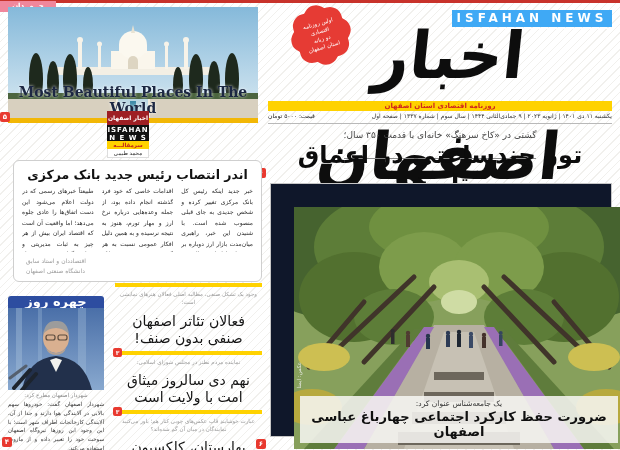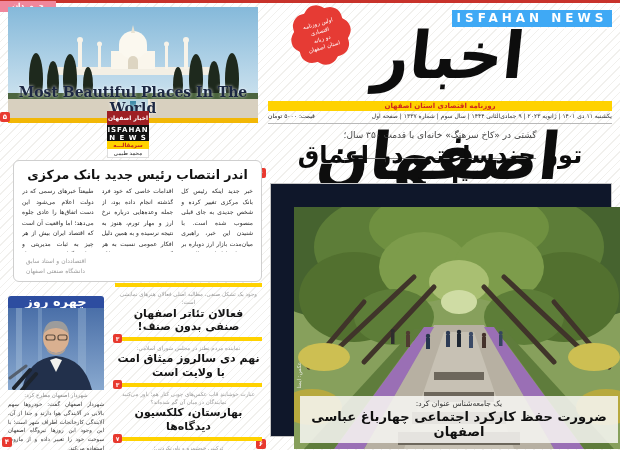--- a/index.html
+++ b/index.html
@@ -87,21 +87,21 @@
   .face-body{font-size:5.5px;color:#333;text-align:justify;direction:rtl;line-height:1.6;margin-top:2px;}
   .face-pnum{left:2px;top:437px;}
 
   
   .mid-list{left:115px;top:283px;width:147px;direction:rtl;}
   .mid-bar{position:relative;height:4px;background:#ffd200;}
   .mid-bar .pn{position:absolute;right:auto;left:-2px;top:-3px;width:9px;height:9px;background:#e8392f;
                color:#fff;font-size:6px;font-weight:bold;text-align:center;line-height:9px;border-radius:2px;}
   .mid-item{text-align:center;}
   .mid-kicker{font-size:5.5px;color:#9a9a9a;margin-top:3px;line-height:1.5;}
-  .mid-title{font-size:11px;font-weight:bold;color:#141414;line-height:1.25;margin-top:0;}
+  .mid-title{font-size:14px;font-weight:normal;color:#141414;line-height:1.25;margin-top:6px;}
   .mid-gap{margin-top:3px;}
 
   svg{display:block;}
 </style>
 </head>
 <body>
 
 <div id="page">
 
   <div class="abs top-rule"></div>

